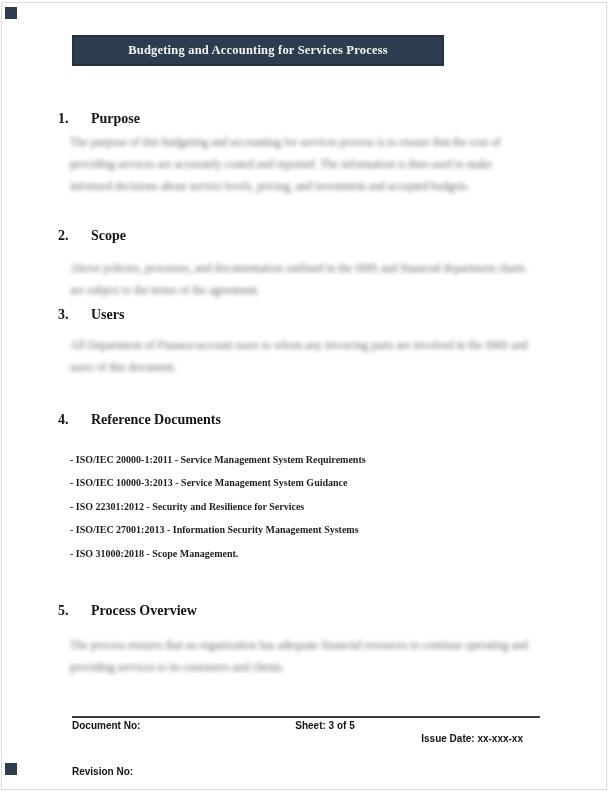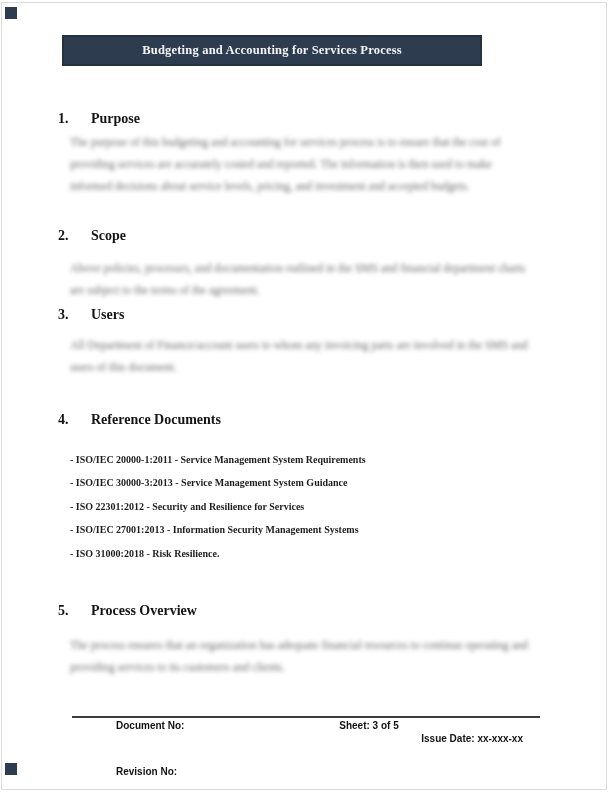--- a/index.html
+++ b/index.html
@@ -9,21 +9,21 @@
   }
   .page-border{
     position:absolute;left:1px;top:2px;right:5px;bottom:2px;
     border:1px solid #dcdcdc;pointer-events:none;
   }
   .corner{position:absolute;width:12px;height:12px;background:#2e3c50;}
   .corner.tl{left:5px;top:7px;}
   .corner.bl{left:5px;top:763px;}
 
   .titlebar{
-    position:absolute;left:62px;top:35px;width:420px;height:31px;
+    position:absolute;left:72px;top:35px;width:372px;height:31px;
     background:#2e3c50;border:2px solid #25313f;box-sizing:border-box;
     display:flex;align-items:center;justify-content:center;
   }
   .titlebar .title-text{
     color:#f4f5f6;font-weight:bold;font-size:12.5px;letter-spacing:.2px;
     font-family:"Liberation Serif", serif;
   }
 
   .sec-head{
     position:absolute;left:58px;display:flex;align-items:baseline;
@@ -44,21 +44,21 @@
   .ref-item{
     white-space:nowrap;line-height:23.4px;font-weight:bold;
     font-size:10px;color:#1d1d1d;
   }
 
   .footer-rule{
     position:absolute;left:72px;top:716px;width:468px;height:2px;background:#3c3c3c;
   }
   .footer-text{
     position:absolute;font-family:"Liberation Sans", sans-serif;
-    font-weight:bold;font-size:10px;color:#121212;white-space:nowrap;margin-left:44px;
+    font-weight:bold;font-size:10px;color:#121212;white-space:nowrap;
   }
   .f-doc{left:72px;top:720px;}
   .f-sheet{left:240px;top:720px;width:170px;text-align:center;}
   .f-rev{left:72px;top:766px;}
   .f-issue{right:89px;top:733px;}
 
   
   .h-s1{top:110px;} .h-s2{top:227px;} .h-s3{top:306px;} .h-s4{top:411px;} .h-s5{top:602px;}
   .p-s1{top:131px;} .p-s2{top:257px;} .p-s3{top:334px;} .p-s5{top:634px;}
 </style>
@@ -100,24 +100,24 @@
   <div class="bline" style="width:466px">All Department of Finance/account users to whom any invoicing parts are involved in the SMS and</div>
   <div class="bline" style="width:132px">users of this document.</div>
 </div>
 
 <div class="sec-head h-s4">
   <span class="sec-num">4.</span>
   <span class="sec-title">Reference Documents</span>
 </div>
 <div class="ref-list">
   <div class="ref-item">- ISO/IEC 20000-1:2011 - Service Management System Requirements</div>
-  <div class="ref-item">- ISO/IEC 30000-3:2013 - Service Management System Guidance</div>
+  <div class="ref-item">- ISO/IEC 10000-3:2013 - Service Management System Guidance</div>
   <div class="ref-item">- ISO 22301:2012 - Security and Resilience for Services</div>
   <div class="ref-item">- ISO/IEC 27001:2013 - Information Security Management Systems</div>
-  <div class="ref-item">- ISO 31000:2018 - Risk Resilience.</div>
+  <div class="ref-item">- ISO 31000:2018 - Scope Management.</div>
 </div>
 
 <div class="sec-head h-s5">
   <span class="sec-num">5.</span>
   <span class="sec-title">Process Overview</span>
 </div>
 <div class="para p-s5">
   <div class="bline" style="width:460px">The process ensures that an organization has adequate financial resources to continue operating and</div>
   <div class="bline" style="width:248px">providing services to its customers and clients.</div>
 </div>

